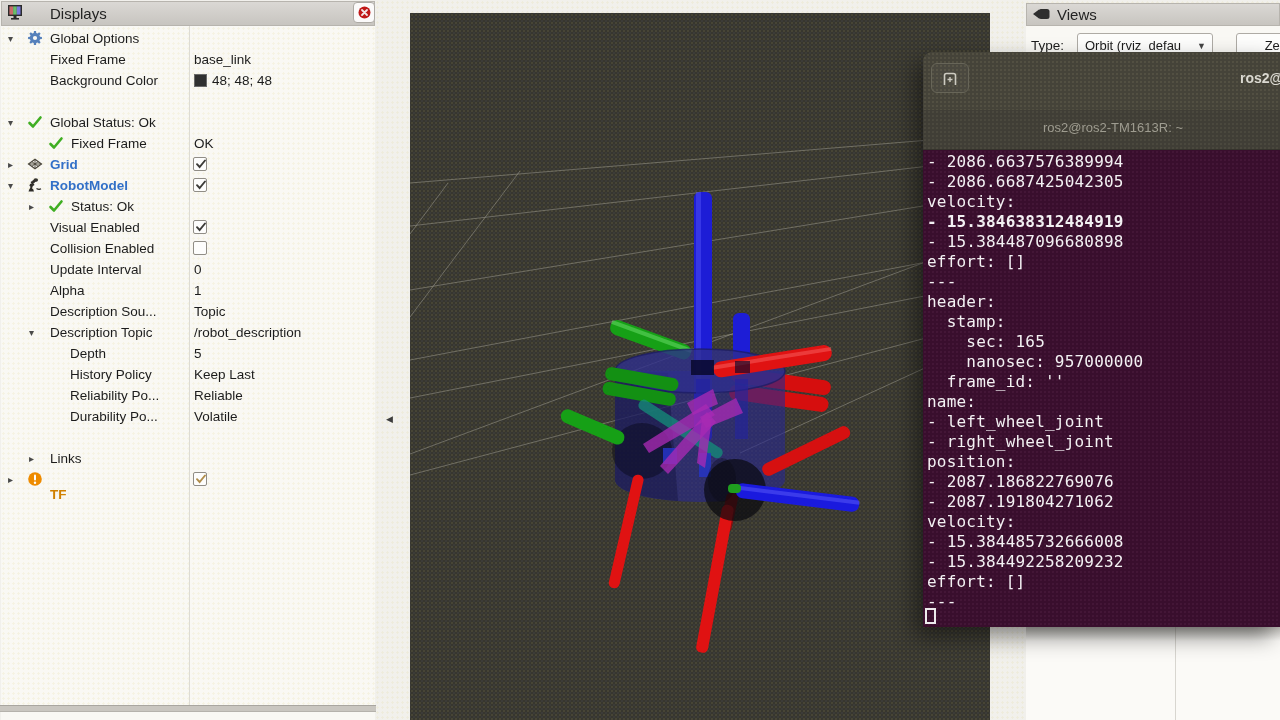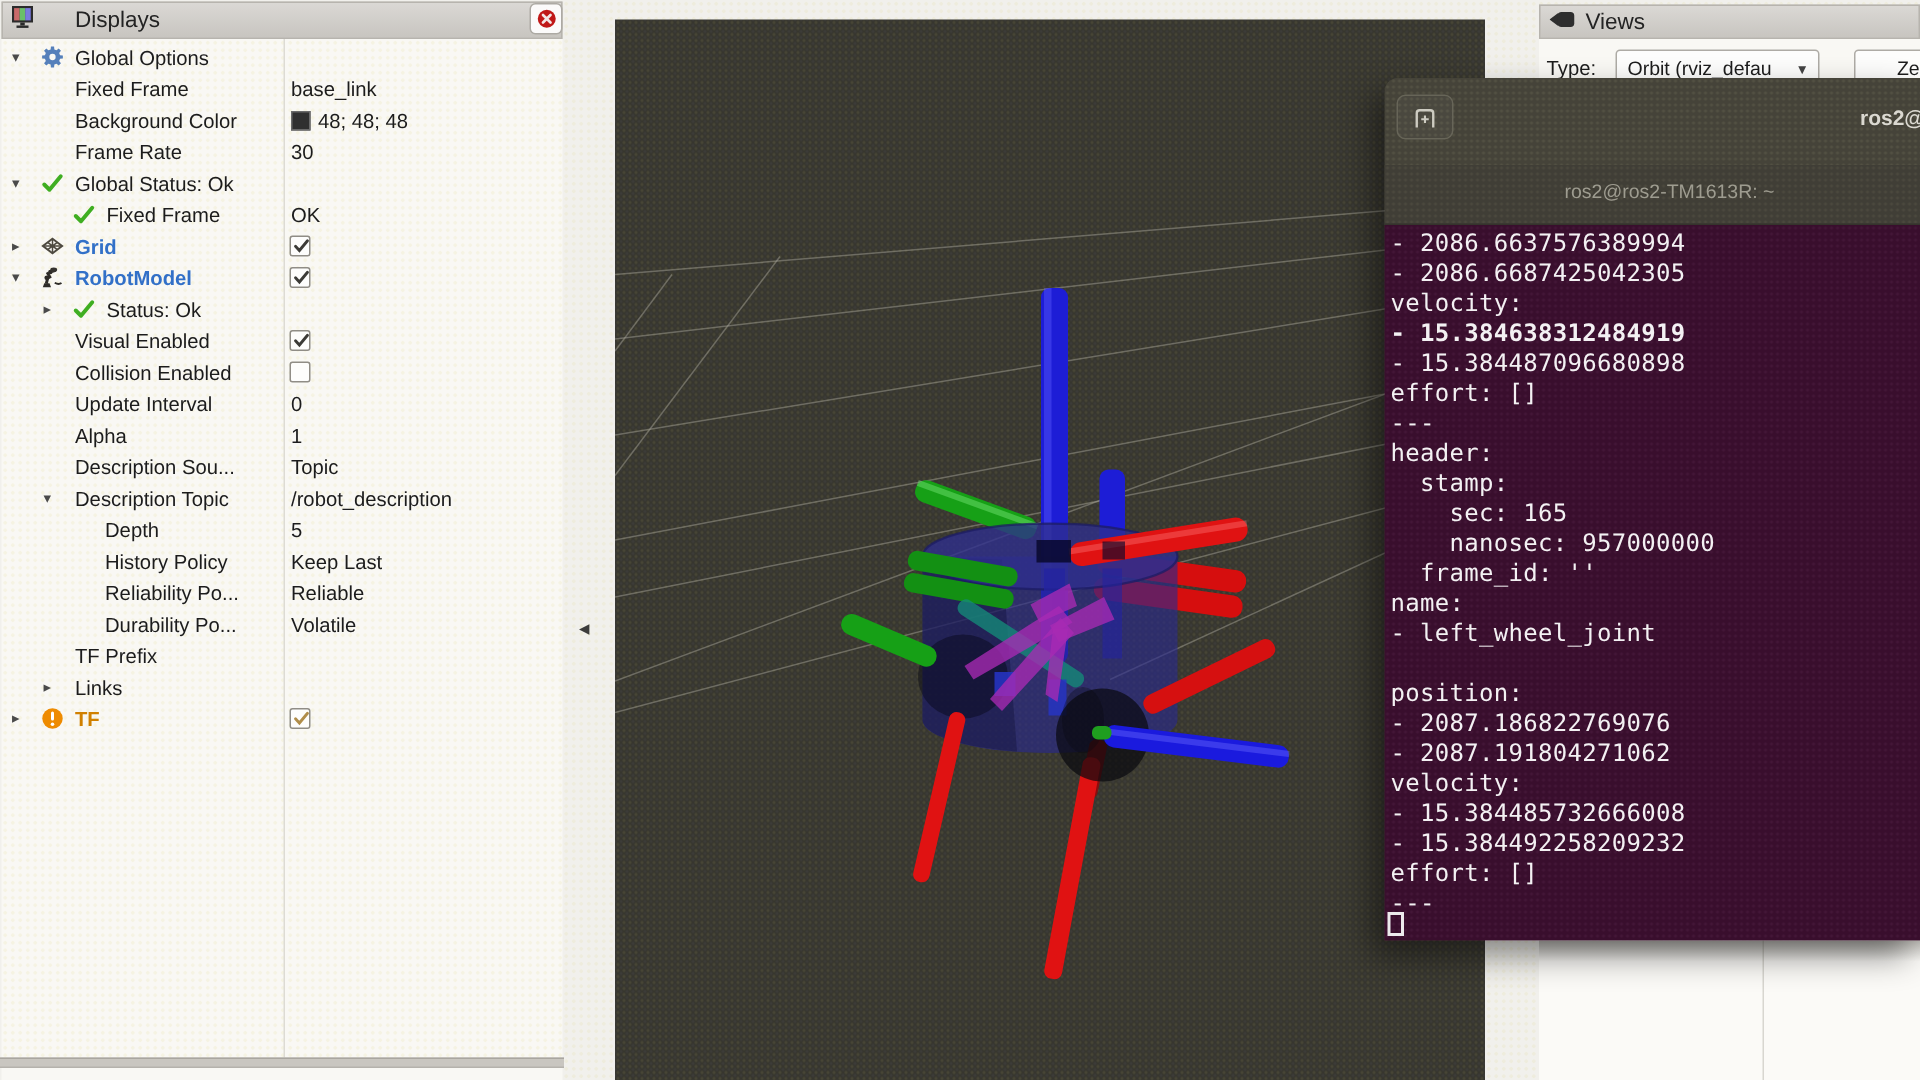--- a/index.html
+++ b/index.html
@@ -37,21 +37,21 @@
   }
   #tree-divider { left:189px; top:26px; width:1px; height:679px; background:#dddbd4; }
   #displays-splitter { left:0; top:705px; width:376px; height:7px; background:#c9c6c0; border-top:1px solid #a9a6a0; border-bottom:1px solid #b5b2ac;}
   #displays-bottom { left:1px; top:712px; width:374px; height:8px; background:#f9f8f4; }
 
   .tree-row { position:absolute; left:0; width:374px; height:21px; }
   .tree-arrow { position:absolute; top:0; font-size:10px; color:#4a4a4a; line-height:21px; }
   .tree-icon { position:absolute; top:2px; width:16px; height:16px; }
   .tree-label { position:absolute; top:0; line-height:21px; font-size:13.5px; color:#1c1c1c; white-space:pre; }
   .tree-label.enabled { color:#3270c8; font-weight:bold; }
-  .tree-label.warning { color:#d08000; font-weight:bold; }
+  .tree-label.warning { color:#d08000; font-weight:bold;margin-top:15px; }
   .tree-value { position:absolute; left:193px; top:0; line-height:21px; font-size:13.5px; color:#1c1c1c; white-space:pre; }
   .tree-checkbox {
     position:absolute; left:192px; top:3px; width:14px; height:14px;
     background:#fdfdfc; border:1px solid #908d86; border-radius:2px;
   }
   .tree-swatch { position:absolute; left:193px; top:4px; width:13px; height:13px; background:#141414; border:1px solid #6a6a6a; }
   .swatch-value { left:211px; }
 
   
   #render-view {
@@ -162,24 +162,20 @@
       </div>
       <div class="tree-row" style="top: 22.5px;">
         <span class="tree-label " style="left:49px">Fixed Frame</span>
         <span class="tree-value">base_link</span>
       </div>
       <div class="tree-row" style="top: 43.5px;">
         <span class="tree-label " style="left:49px">Background Color</span>
         <span class="tree-swatch" style="background:#303030"></span>
         <span class="tree-value swatch-value">48; 48; 48</span>
       </div>
-      <div class="tree-row" style="top: 64.5px;">
-        <span class="tree-label " style="left:49px">Frame Rate</span>
-        <span class="tree-value">30</span>
-      </div>
       <div class="tree-row" style="top: 85.5px;">
         <span class="tree-arrow" style="left:7px">▾</span>
         <span class="tree-icon" style="left:26px"><svg width="16" height="16" viewBox="0 0 16 16">
             <path d="M2.5 9 L6 12.5 L13.5 3.5" fill="none" stroke="#3fae22" stroke-width="2.6" stroke-linecap="round" stroke-linejoin="round"></path>
           </svg></span>
         <span class="tree-label " style="left:49px">Global Status: Ok</span>
       </div>
       <div class="tree-row" style="top: 106.5px;">
         <span class="tree-icon" style="left:47px"><svg width="16" height="16" viewBox="0 0 16 16">
             <path d="M2.5 9 L6 12.5 L13.5 3.5" fill="none" stroke="#3fae22" stroke-width="2.6" stroke-linecap="round" stroke-linejoin="round"></path>
@@ -265,23 +261,20 @@
         <span class="tree-label " style="left:69px">History Policy</span>
         <span class="tree-value">Keep Last</span>
       </div>
       <div class="tree-row" style="top: 358.5px;">
         <span class="tree-label " style="left:69px">Reliability Po...</span>
         <span class="tree-value">Reliable</span>
       </div>
       <div class="tree-row" style="top: 379.5px;">
         <span class="tree-label " style="left:69px">Durability Po...</span>
         <span class="tree-value">Volatile</span>
-      </div>
-      <div class="tree-row" style="top: 400.5px;">
-        <span class="tree-label " style="left:49px">TF Prefix</span>
       </div>
       <div class="tree-row" style="top: 421.5px;">
         <span class="tree-arrow" style="left:28px">▸</span>
         <span class="tree-label " style="left:49px">Links</span>
       </div>
       <div class="tree-row" style="top: 442.5px;">
         <span class="tree-arrow" style="left:7px">▸</span>
         <span class="tree-icon" style="left:26px"><svg width="16" height="16" viewBox="0 0 16 16">
             <circle cx="8" cy="8" r="6.8" fill="#ee8b00"></circle>
             <rect x="7" y="3.4" width="2" height="6" rx="1" fill="#fff"></rect>
@@ -445,20 +438,21 @@
       <div class="term-line" style="top: 82px;">- 15.384487096680898</div>
       <div class="term-line" style="top: 102px;">effort: []</div>
       <div class="term-line" style="top: 122px;">---</div>
       <div class="term-line" style="top: 142px;">header:</div>
       <div class="term-line" style="top: 162px;">  stamp:</div>
       <div class="term-line" style="top: 182px;">    sec: 165</div>
       <div class="term-line" style="top: 202px;">    nanosec: 957000000</div>
       <div class="term-line" style="top: 222px;">  frame_id: ''</div>
       <div class="term-line" style="top: 242px;">name:</div>
       <div class="term-line" style="top: 262px; text-align: right;">- left_wheel_joint</div>
+      <div class="term-line" style="top: 282px;">- right_wheel_joint</div>
       <div class="term-line" style="top: 302px;">position:</div>
       <div class="term-line" style="top: 322px;">- 2087.186822769076</div>
       <div class="term-line" style="top: 342px;">- 2087.191804271062</div>
       <div class="term-line" style="top: 362px;">velocity:</div>
       <div class="term-line" style="top: 382px;">- 15.384485732666008</div>
       <div class="term-line" style="top: 402px;">- 15.384492258209232</div>
       <div class="term-line" style="top: 422px;">effort: []</div>
       <div class="term-line" style="top: 442px;">---</div>
     </div>
 </div>

